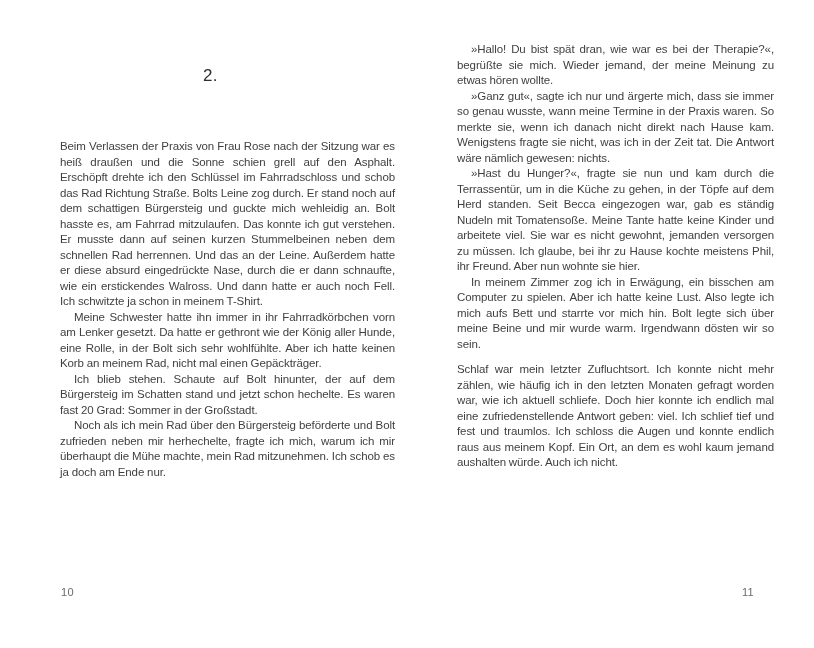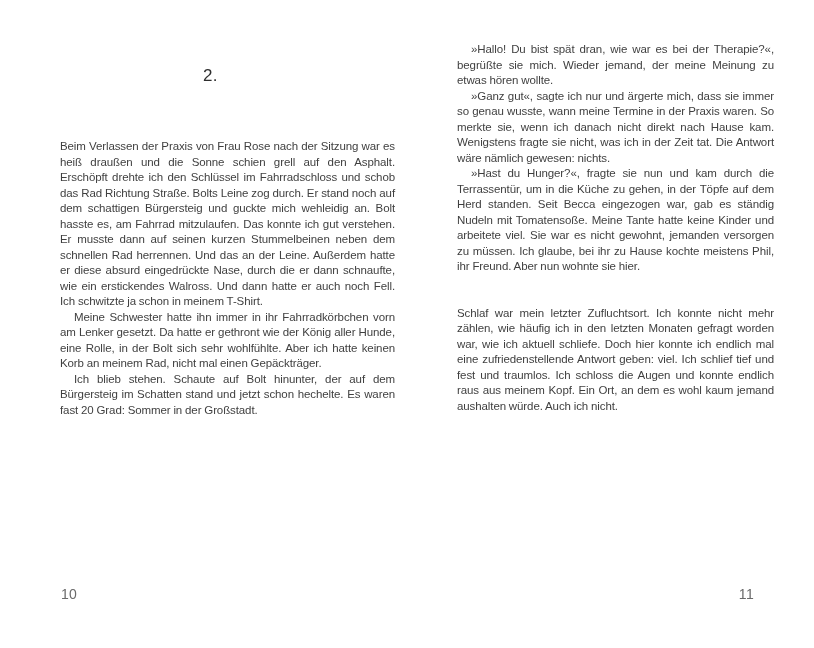--- a/index.html
+++ b/index.html
@@ -50,50 +50,52 @@
   .page-right .body-text { top: 42px; }
 
   .para {
     margin: 0;
     text-align: justify;
     hyphens: auto;
     -webkit-hyphens: auto;
     word-spacing: -0.2px;
   }
   .para.indent { text-indent: 14px; }
-  .para.space-before { margin-top: 31px; }
+  .para.space-before { margin-top: 10px; }
 
   .pagenum {
     position: absolute;
     top: 586px;
-    font-size: 14px;
+    font-size: 11px;
     letter-spacing: 0.3px;
     color: #6a6a6a;
   }
   .page-left  .pagenum { left: 1px; }
   .page-right .pagenum { right: 20px; }
 </style>
 </head>
 <body>
 
 <div class="canvas">
 
   <section class="page page-left">
     <h1 class="chapter">2.</h1>
     <div class="body-text">
         <p class="para">Beim Verlassen der Praxis von Frau Rose nach der Sitzung war es heiß draußen und die Sonne schien grell auf den Asphalt. Erschöpft drehte ich den Schlüssel im Fahrradschloss und schob das Rad Richtung Straße. Bolts Leine zog durch. Er stand noch auf dem schattigen Bürgersteig und guckte mich wehleidig an. Bolt hasste es, am Fahrrad mitzulaufen. Das konnte ich gut verstehen. Er musste dann auf seinen kurzen Stummelbeinen neben dem schnellen Rad herrennen. Und das an der Leine. Außerdem hatte er diese absurd eingedrückte Nase, durch die er dann schnaufte, wie ein erstickendes Walross. Und dann hatte er auch noch Fell. Ich schwitzte ja schon in meinem T-Shirt.</p>
         <p class="para indent">Meine Schwester hatte ihn immer in ihr Fahrradkörbchen vorn am Lenker gesetzt. Da hatte er gethront wie der König aller Hunde, eine Rolle, in der Bolt sich sehr wohlfühlte. Aber ich hatte keinen Korb an meinem Rad, nicht mal einen Gepäckträger.</p>
         <p class="para indent">Ich blieb stehen. Schaute auf Bolt hinunter, der auf dem Bürgersteig im Schatten stand und jetzt schon hechelte. Es waren fast 20 Grad: Sommer in der Großstadt.</p>
+        <p class="para indent">Noch als ich mein Rad über den Bürgersteig beförderte und Bolt zufrieden neben mir herhechelte, fragte ich mich, warum ich mir überhaupt die Mühe machte, mein Rad mitzunehmen. Ich schob es ja doch am Ende nur.</p>
       </div>
     <div class="pagenum">10</div>
   </section>
 
   <section class="page page-right">
     <div class="body-text">
         <p class="para indent">»Hallo! Du bist spät dran, wie war es bei der Therapie?«, begrüßte sie mich. Wieder jemand, der meine Meinung zu etwas hören wollte.</p>
         <p class="para indent">»Ganz gut«, sagte ich nur und ärgerte mich, dass sie immer so genau wusste, wann meine Termine in der Praxis waren. So merkte sie, wenn ich danach nicht direkt nach Hause kam. Wenigstens fragte sie nicht, was ich in der Zeit tat. Die Antwort wäre nämlich gewesen: nichts.</p>
         <p class="para indent">»Hast du Hunger?«, fragte sie nun und kam durch die Terrassentür, um in die Küche zu gehen, in der Töpfe auf dem Herd standen. Seit Becca eingezogen war, gab es ständig Nudeln mit Tomatensoße. Meine Tante hatte keine Kinder und arbeitete viel. Sie war es nicht gewohnt, jemanden versorgen zu müssen. Ich glaube, bei ihr zu Hause kochte meistens Phil, ihr Freund. Aber nun wohnte sie hier.</p>
+        <p class="para indent">In meinem Zimmer zog ich in Erwägung, ein bisschen am Computer zu spielen. Aber ich hatte keine Lust. Also legte ich mich aufs Bett und starrte vor mich hin. Bolt legte sich über meine Beine und mir wurde warm. Irgendwann dösten wir so sein.</p>
         <p class="para space-before">Schlaf war mein letzter Zufluchtsort. Ich konnte nicht mehr zählen, wie häufig ich in den letzten Monaten gefragt worden war, wie ich aktuell schliefe. Doch hier konnte ich endlich mal eine zufriedenstellende Antwort geben: viel. Ich schlief tief und fest und traumlos. Ich schloss die Augen und konnte endlich raus aus meinem Kopf. Ein Ort, an dem es wohl kaum jemand aushalten würde. Auch ich nicht.</p>
       </div>
     <div class="pagenum">11</div>
   </section>
 
 </div>
 
 </body></html>

